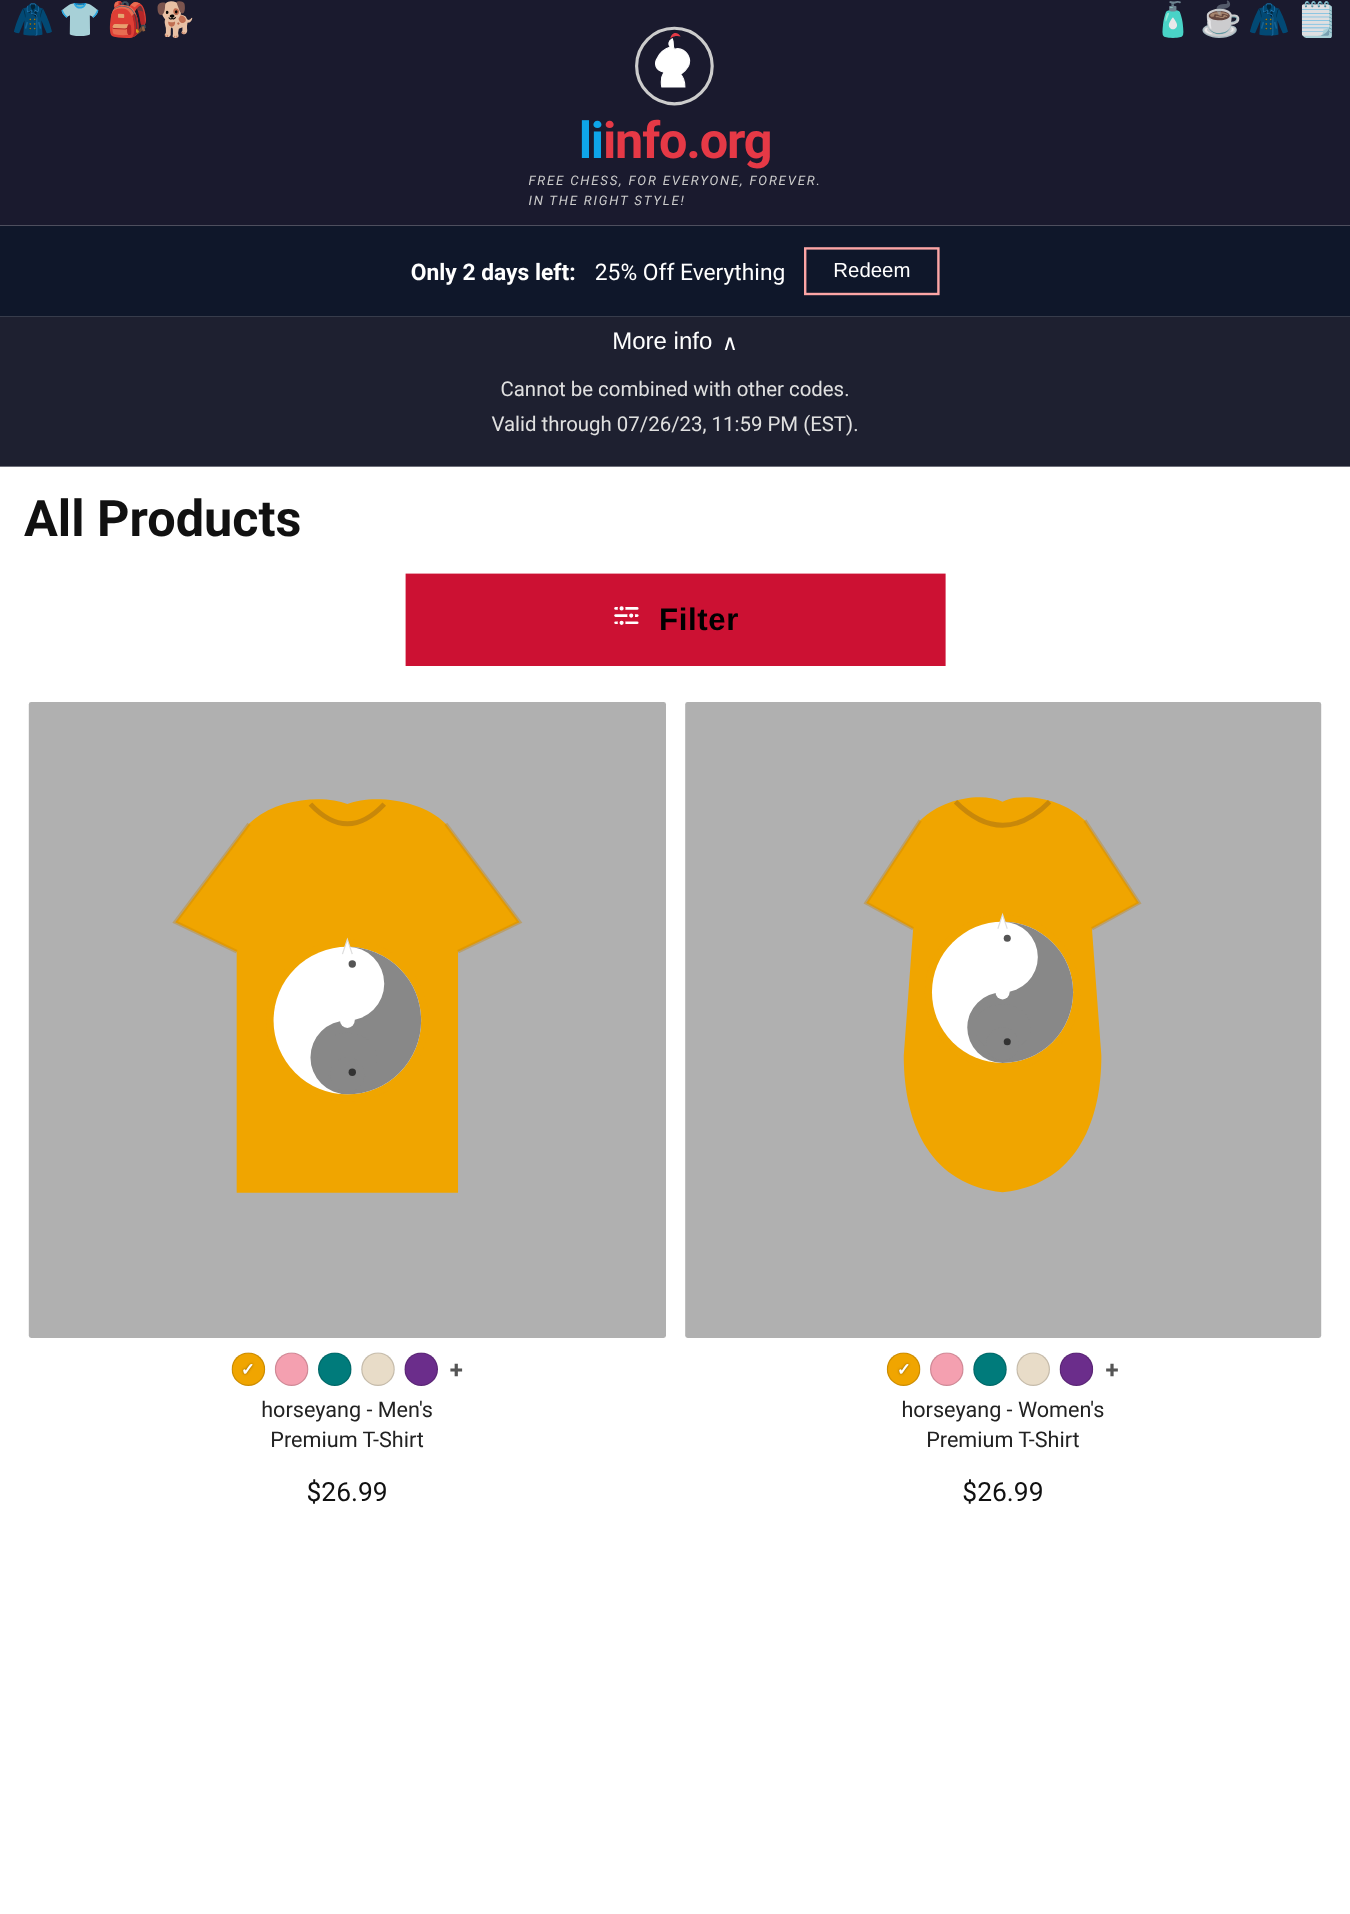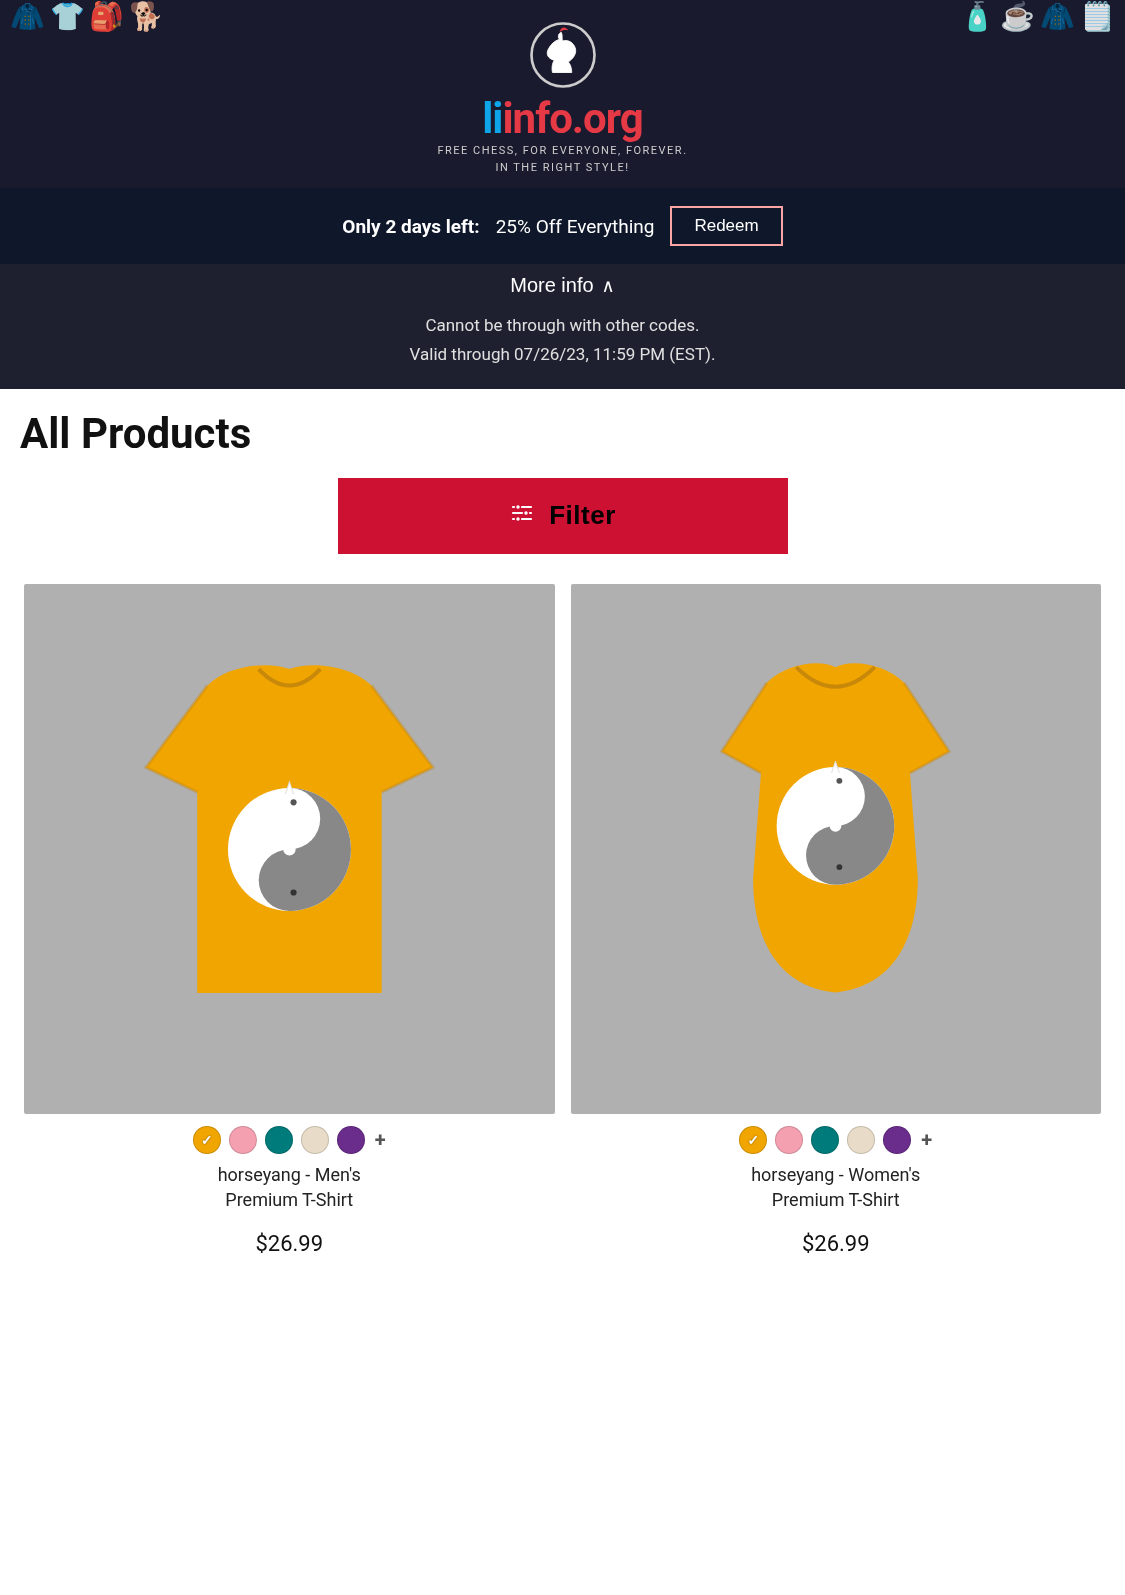--- a/index.html
+++ b/index.html
@@ -68,24 +68,25 @@
       letter-spacing: -1px;
     }
 
     .logo-text span {
       color: #e63946;
     }
 
     .logo-tagline {
       font-size: 11px;
       color: #ccc;
-      text-align: center;
+      text-align: left;
       letter-spacing: 1.5px;
       text-transform: uppercase;
       line-height: 1.5;
+      font-style: italic;
     }
 
     
     .promo-bar {
       background: #0f172a;
       padding: 18px 24px;
       display: flex;
       align-items: center;
       justify-content: center;
       gap: 16px;
@@ -318,21 +319,21 @@
   <span class="promo-text">25% Off Everything</span>
   <button class="redeem-btn">Redeem</button>
 </div>
 
 <div class="more-info-section">
   <button class="more-info-toggle">
     <span class="more-info-label">More info</span>
     <span class="chevron-up">∧</span>
   </button>
   <div class="promo-details">
-    <div>Cannot be through with other codes.</div>
+    <div>Cannot be combined with other codes.</div>
     <div>Valid through 07/26/23, 11:59 PM (EST).</div>
   </div>
 </div>
 
 <div class="products-section">
   <h1 class="products-title">All Products</h1>
 
   <button class="filter-btn">
     <span class="filter-icon">
       

